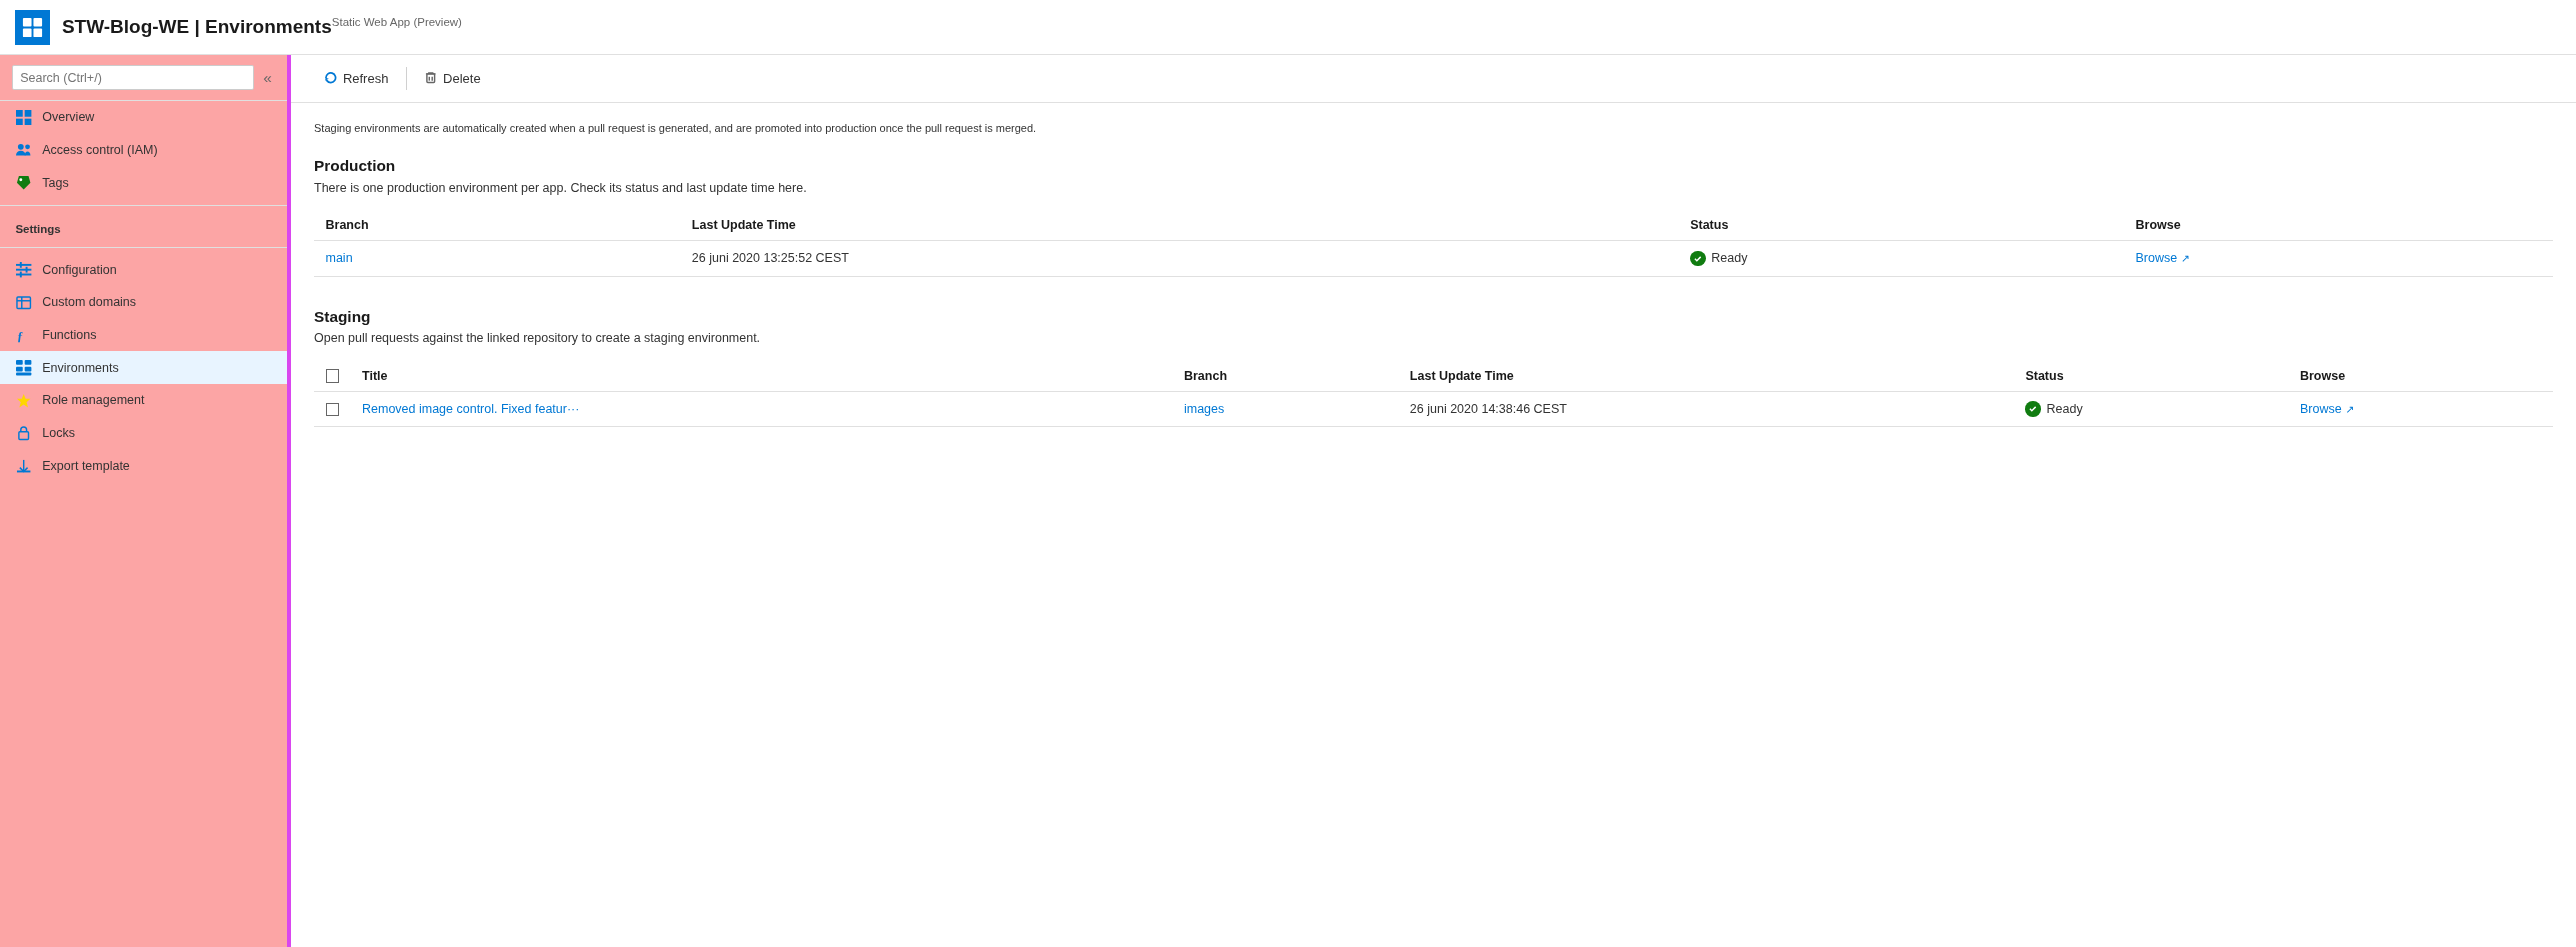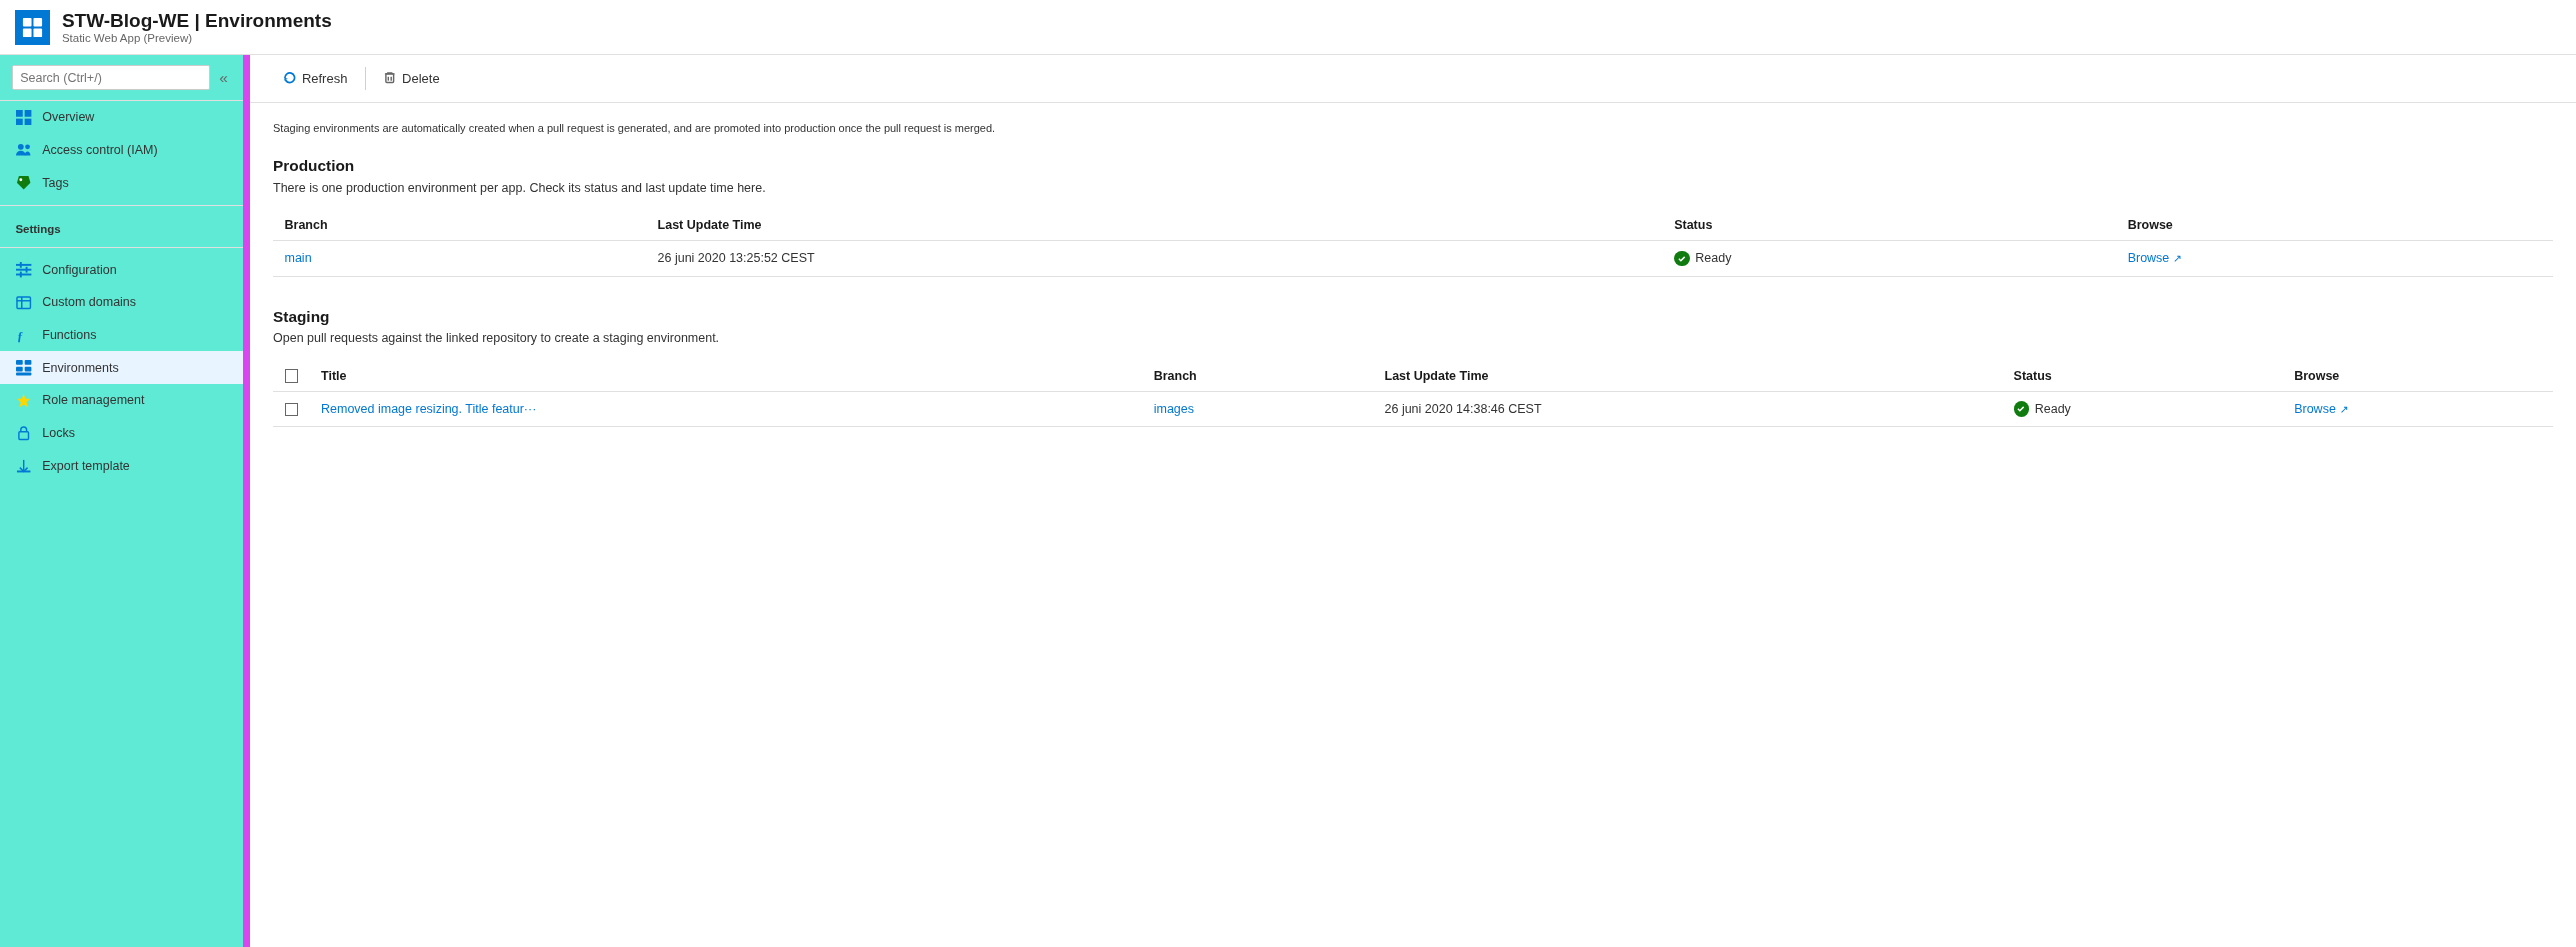--- a/index.html
+++ b/index.html
@@ -2,29 +2,29 @@
 <html><head>
   <meta charset="utf-8">
   <style>
     * { box-sizing: border-box; margin: 0; padding: 0; }
     body { font-family: 'Segoe UI', Arial, sans-serif; font-size: 12.5px; color: #333; background: #fff; display: flex; flex-direction: column; height: 100vh; overflow: hidden; }
     
     
     .header { display: flex; align-items: center; padding: 9.6px 15.4px; border-bottom: 1px solid #e0e0e0; }
     .header-icon { width: 35px; height: 35px; background: #0078d4; display: flex; align-items: center; justify-content: center; margin-right: 11.5px; flex-shrink: 0; }
     .header-icon svg { width: 23px; height: 23px; }
-    .header-titles { display: flex; flex-direction: column; }
+    .header-titles { display: flex; flex-direction: row; }
     .header-title { font-size: 19px; font-weight: 600; color: #1a1a1a; }
     .header-subtitle { font-size: 11.5px; color: #666; }
 
     
     .main-layout { display: flex; flex: 1; overflow: hidden; }
 
     
-    .sidebar { width: 250px; flex-shrink: 0; border-right: 7px solid #d946ef; overflow-y: auto; background: #5eead4; }
+    .sidebar { width: 291px; flex-shrink: 0; border-right: 4px solid #d946ef; overflow-y: auto; background: #fca5a5; }
     .search-bar { padding: 9.6px 11.5px; border-bottom: 1px solid #e0e0e0; display: flex; align-items: center; gap: 5.8px; }
     .search-input { flex: 1; border: 1px solid #ccc; padding: 4.8px 7.7px; font-size: 12.5px; color: #555; border-radius: 1.9px; }
     .collapse-btn { background: none; border: none; cursor: pointer; padding: 3.8px; color: #666; font-size: 15.4px; }
     .nav-item { display: flex; align-items: center; padding: 7.7px 15.4px; cursor: pointer; gap: 9.6px; }
     .nav-item.active { background: #e8f4ff; }
     .nav-item .icon { width: 17.3px; height: 17.3px; flex-shrink: 0; display: flex; align-items: center; justify-content: center; }
     .nav-label { font-size: 12.5px; color: #333; }
     .nav-section-label { padding: 11.5px 15.4px 5.8px; font-size: 11.5px; font-weight: 600; color: #333; }
     .nav-divider { border: none; border-top: 1px solid #e0e0e0; margin: 5.8px 0; }
 
@@ -277,21 +277,21 @@
               <th>Status</th>
               <th>Browse</th>
             </tr>
           </thead>
           <tbody>
             <tr>
               <td class="checkbox-cell">
                 <div class="staging-checkbox"></div>
               </td>
               <td>
-                <a href="#" class="link-blue">Removed image resizing. Title featur···</a>
+                <a href="#" class="link-blue">Removed image control. Fixed featur···</a>
               </td>
               <td>
                 <a href="#" class="link-blue">images</a>
               </td>
               <td>26 juni 2020 14:38:46 CEST</td>
               <td>
                 <div class="status-ready">
                   <div class="status-dot">
                     <svg viewBox="0 0 10 10" fill="white">
                         <polyline points="2,5 4,7 8,3" stroke="white" stroke-width="1.5" fill="none"></polyline>

